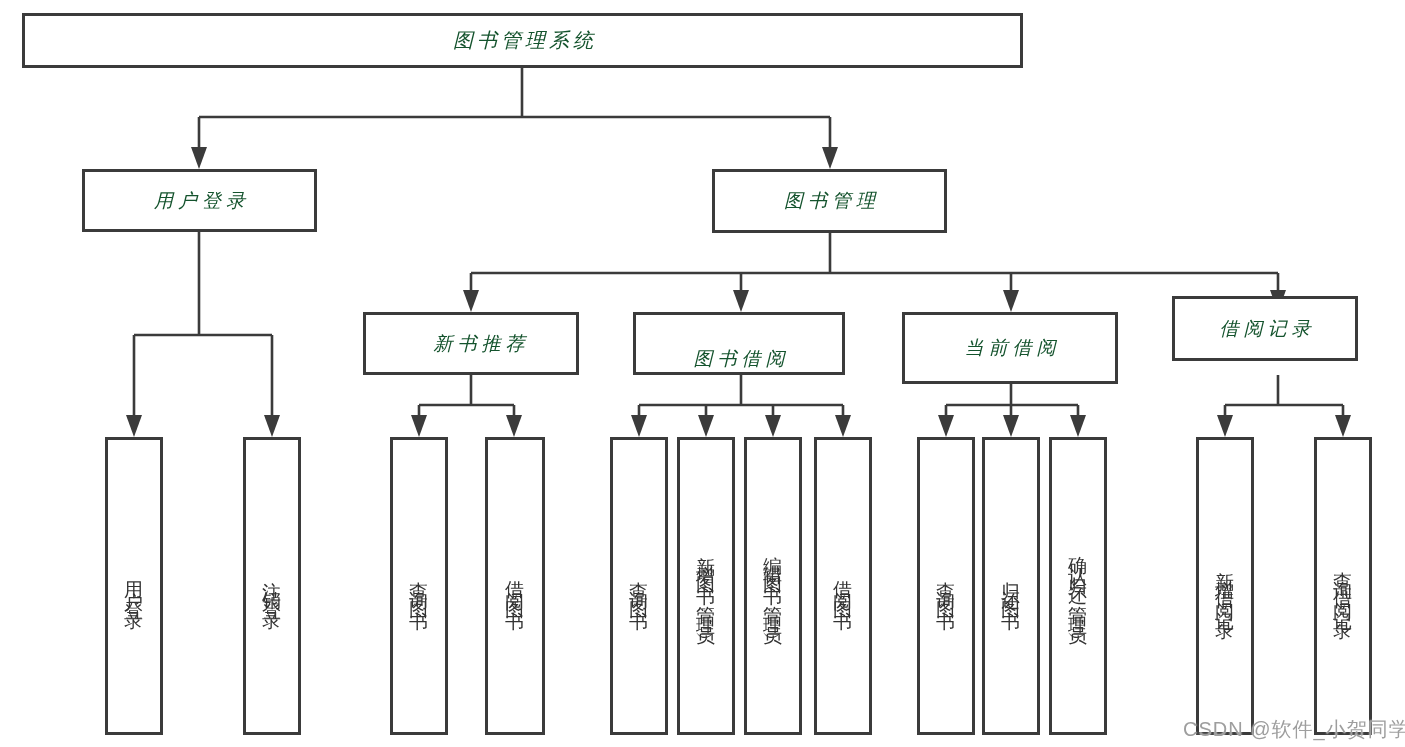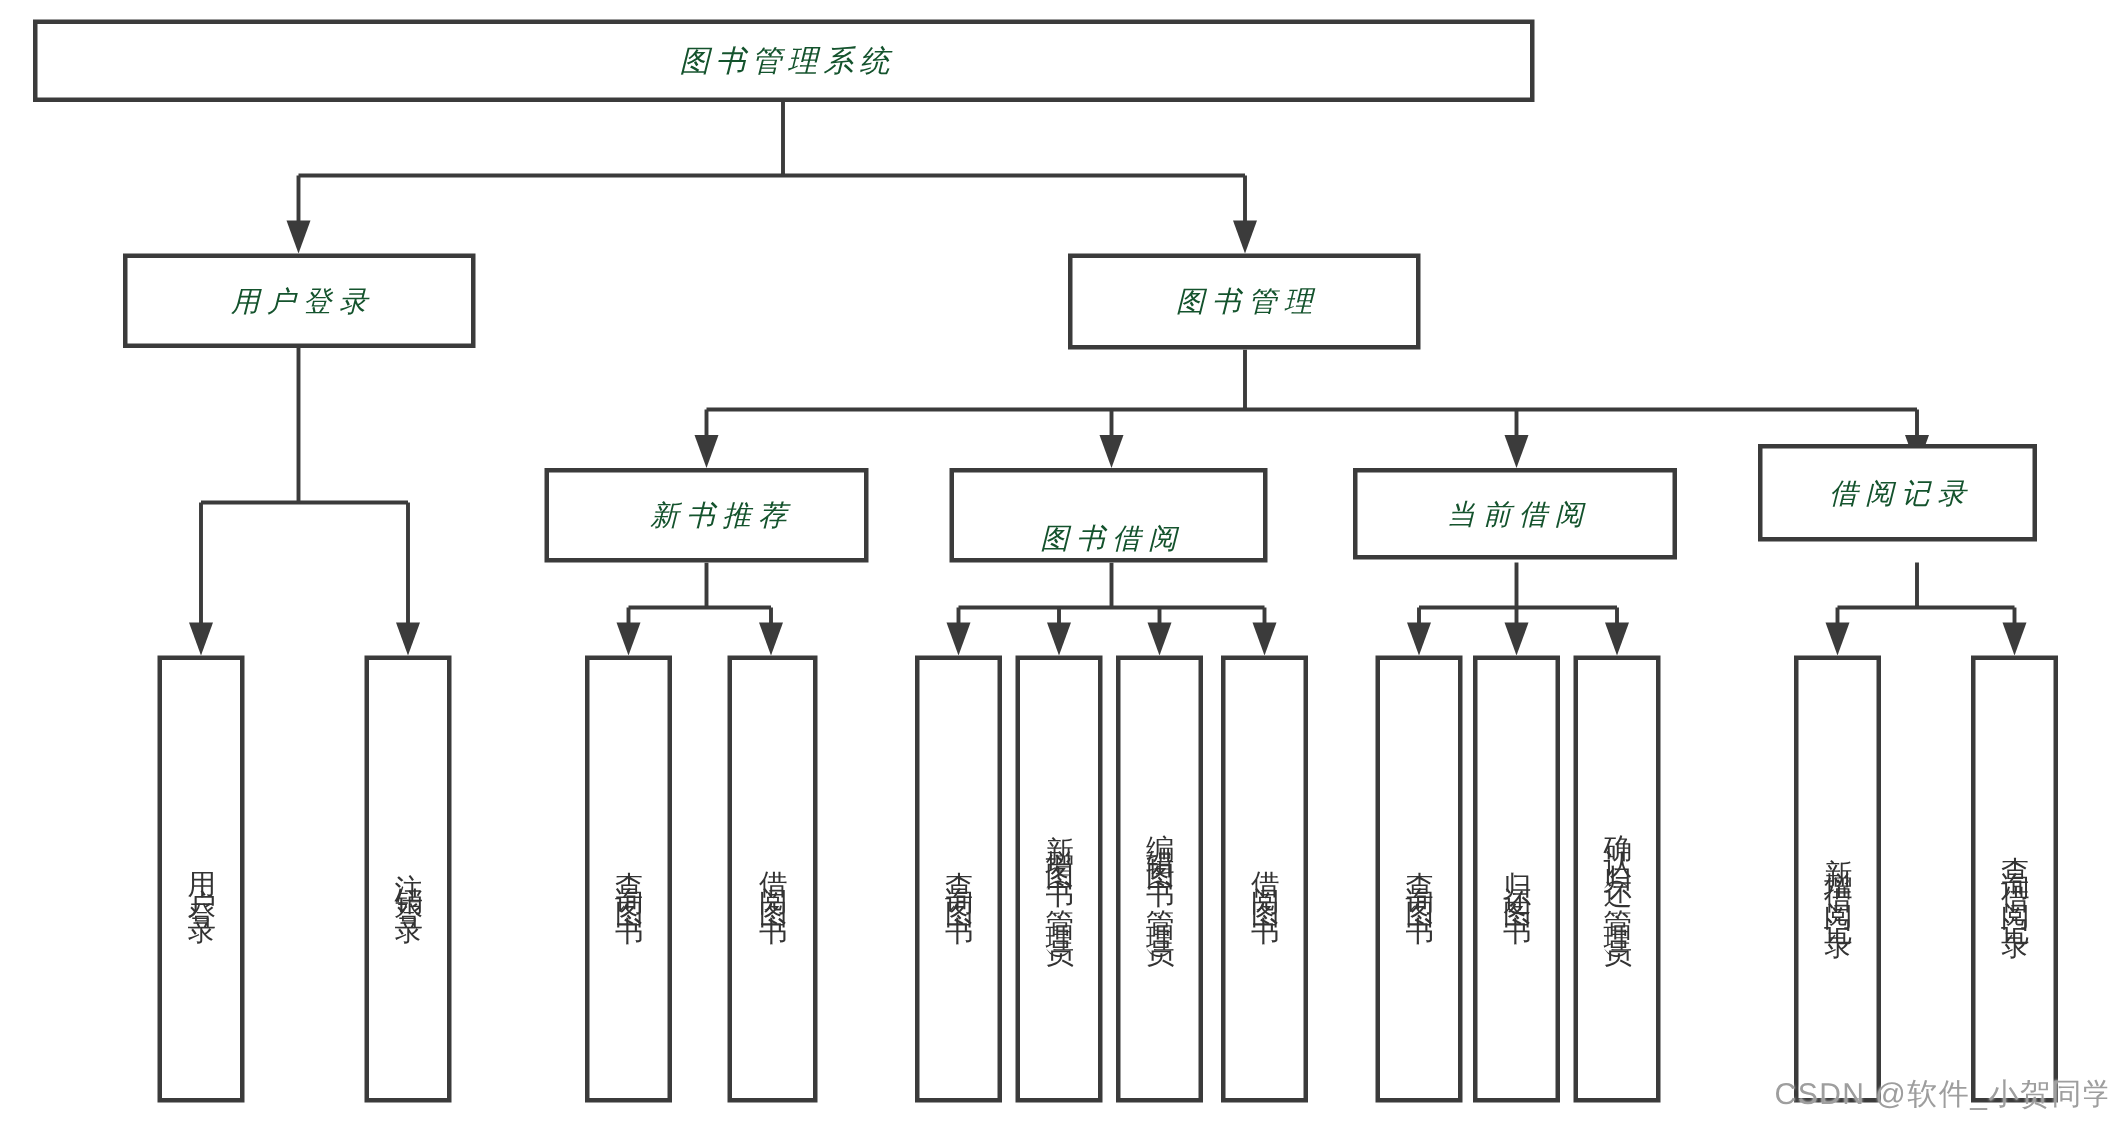--- a/index.html
+++ b/index.html
@@ -132,21 +132,21 @@
   <div class="box" style="left:712px; top:169px; width:235px; height:64px;">
     <span class="hlabel">图书管理</span>
   </div>
 
   <div class="box" style="left:363px; top:312px; width:216px; height:63px;padding-left:16px;">
     <span class="hlabel">新书推荐</span>
   </div>
   <div class="box" style="left:633px; top:312px; width:212px; height:63px;align-items:flex-end;">
     <span class="hlabel">图书借阅</span>
   </div>
-  <div class="box" style="left:902px; top:312px; width:216px; height:61px;">
+  <div class="box" style="left:902px; top:312px; width:216px; height:72px;">
     <span class="hlabel">当前借阅</span>
   </div>
   <div class="box" style="left:1172px; top:296px; width:186px; height:65px;">
     <span class="hlabel">借阅记录</span>
   </div>
 
   <div class="leaf" style="left:105px;">
     <span class="vlabel">用户登录</span>
   </div>
   <div class="leaf" style="left:243px;">

